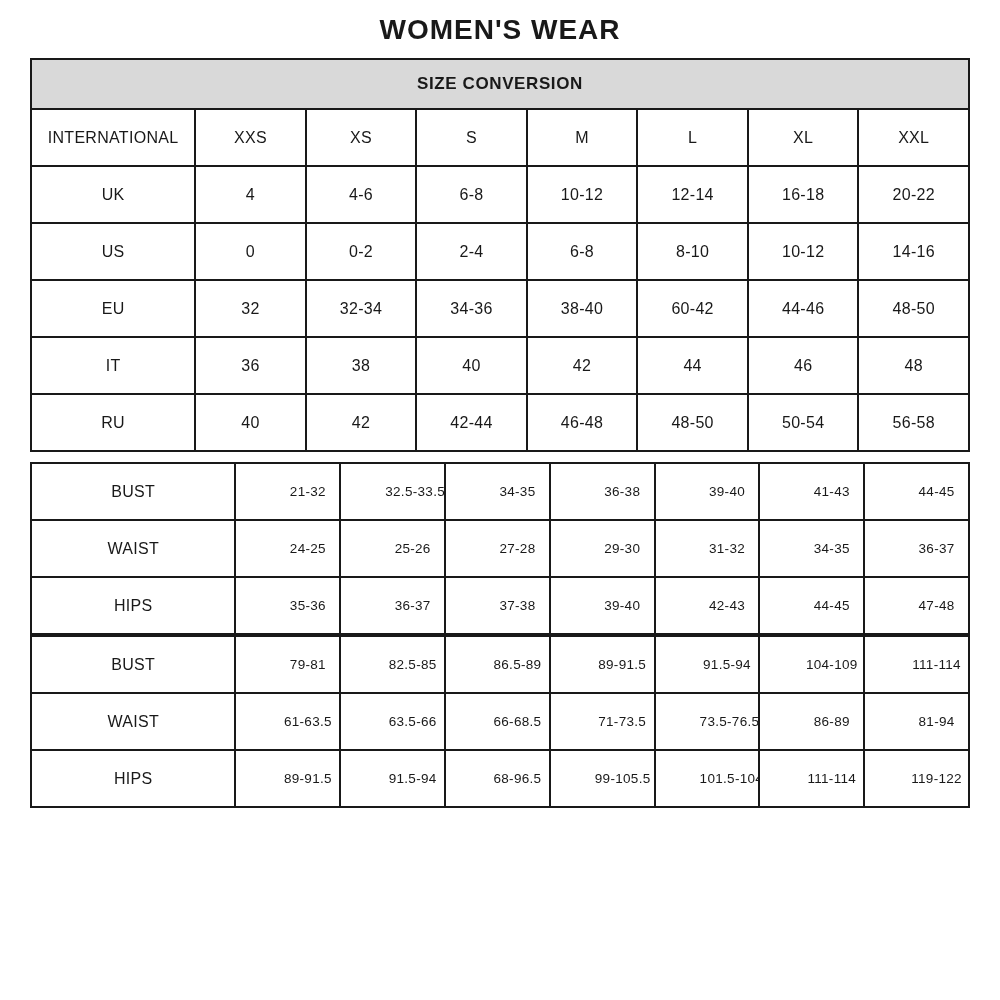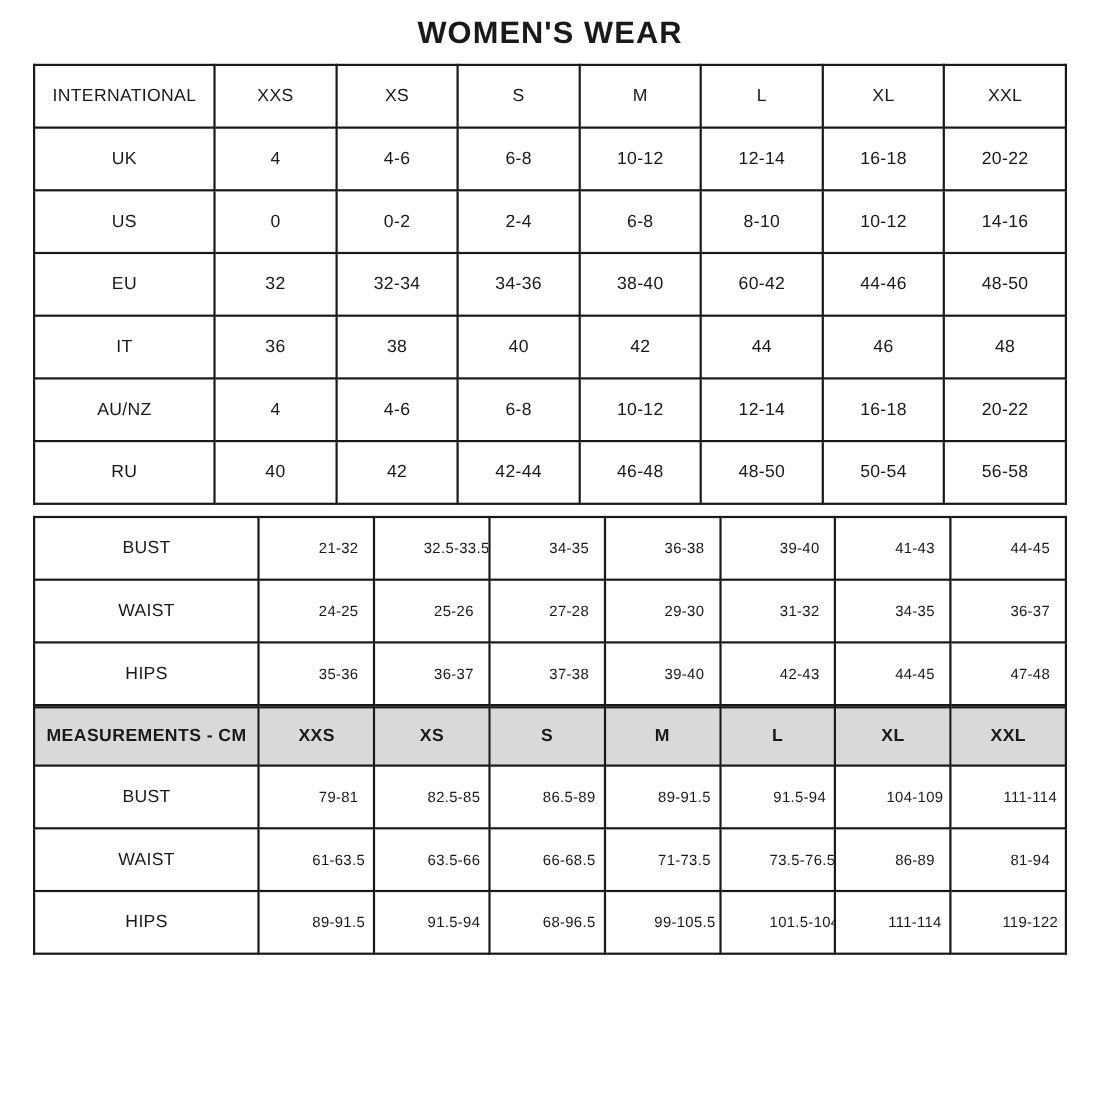--- a/index.html
+++ b/index.html
@@ -66,20 +66,23 @@
       <col style="width:17.5%">
       <col style="width:11.786%">
         <col style="width:11.786%">
         <col style="width:11.786%">
       <col style="width:11.786%">
         <col style="width:11.786%">
         <col style="width:11.786%">
         <col style="width:11.784%">
     </colgroup>
     <tbody>
+        <tr>
+      <td colspan="8" class="gray title-cell">SIZE CONVERSION</td>
+    </tr>
     <tr>
       <td>INTERNATIONAL</td>
       <td>XXS</td>
       <td>XS</td>
       <td>S</td>
       <td>M</td>
       <td>L</td>
       <td>XL</td>
       <td>XXL</td>
     </tr>
@@ -117,30 +120,20 @@
       <td>IT</td>
       <td>36</td>
       <td>38</td>
       <td>40</td>
       <td>42</td>
       <td>44</td>
       <td>46</td>
       <td>48</td>
     </tr>
     <tr>
-      <td>AU/NZ</td>
-      <td>4</td>
-      <td>4-6</td>
-      <td>6-8</td>
-      <td>10-12</td>
-      <td>12-14</td>
-      <td>16-18</td>
-      <td>20-22</td>
-    </tr>
-    <tr>
       <td>RU</td>
       <td>40</td>
       <td>42</td>
       <td>42-44</td>
       <td>46-48</td>
       <td>48-50</td>
       <td>50-54</td>
       <td>56-58</td>
     </tr>
   </tbody>
@@ -196,30 +189,20 @@
       <col style="width:21.8%">
       <col style="width:11.171%">
         <col style="width:11.171%">
         <col style="width:11.171%">
       <col style="width:11.171%">
         <col style="width:11.171%">
         <col style="width:11.171%">
         <col style="width:11.174%">
     </colgroup>
     <tbody>
-        <tr>
-      <td class="gray head">MEASUREMENTS - CM</td>
-      <td class="gray head">XXS</td>
-      <td class="gray head">XS</td>
-      <td class="gray head">S</td>
-      <td class="gray head">M</td>
-      <td class="gray head">L</td>
-      <td class="gray head">XL</td>
-      <td class="gray head">XXL</td>
-    </tr>
     <tr>
       <td>BUST</td>
       <td class="val">79-81</td>
       <td class="val">82.5-85</td>
       <td class="val">86.5-89</td>
       <td class="val">89-91.5</td>
       <td class="val">91.5-94</td>
       <td class="val">104-109</td>
       <td class="val">111-114</td>
     </tr>

